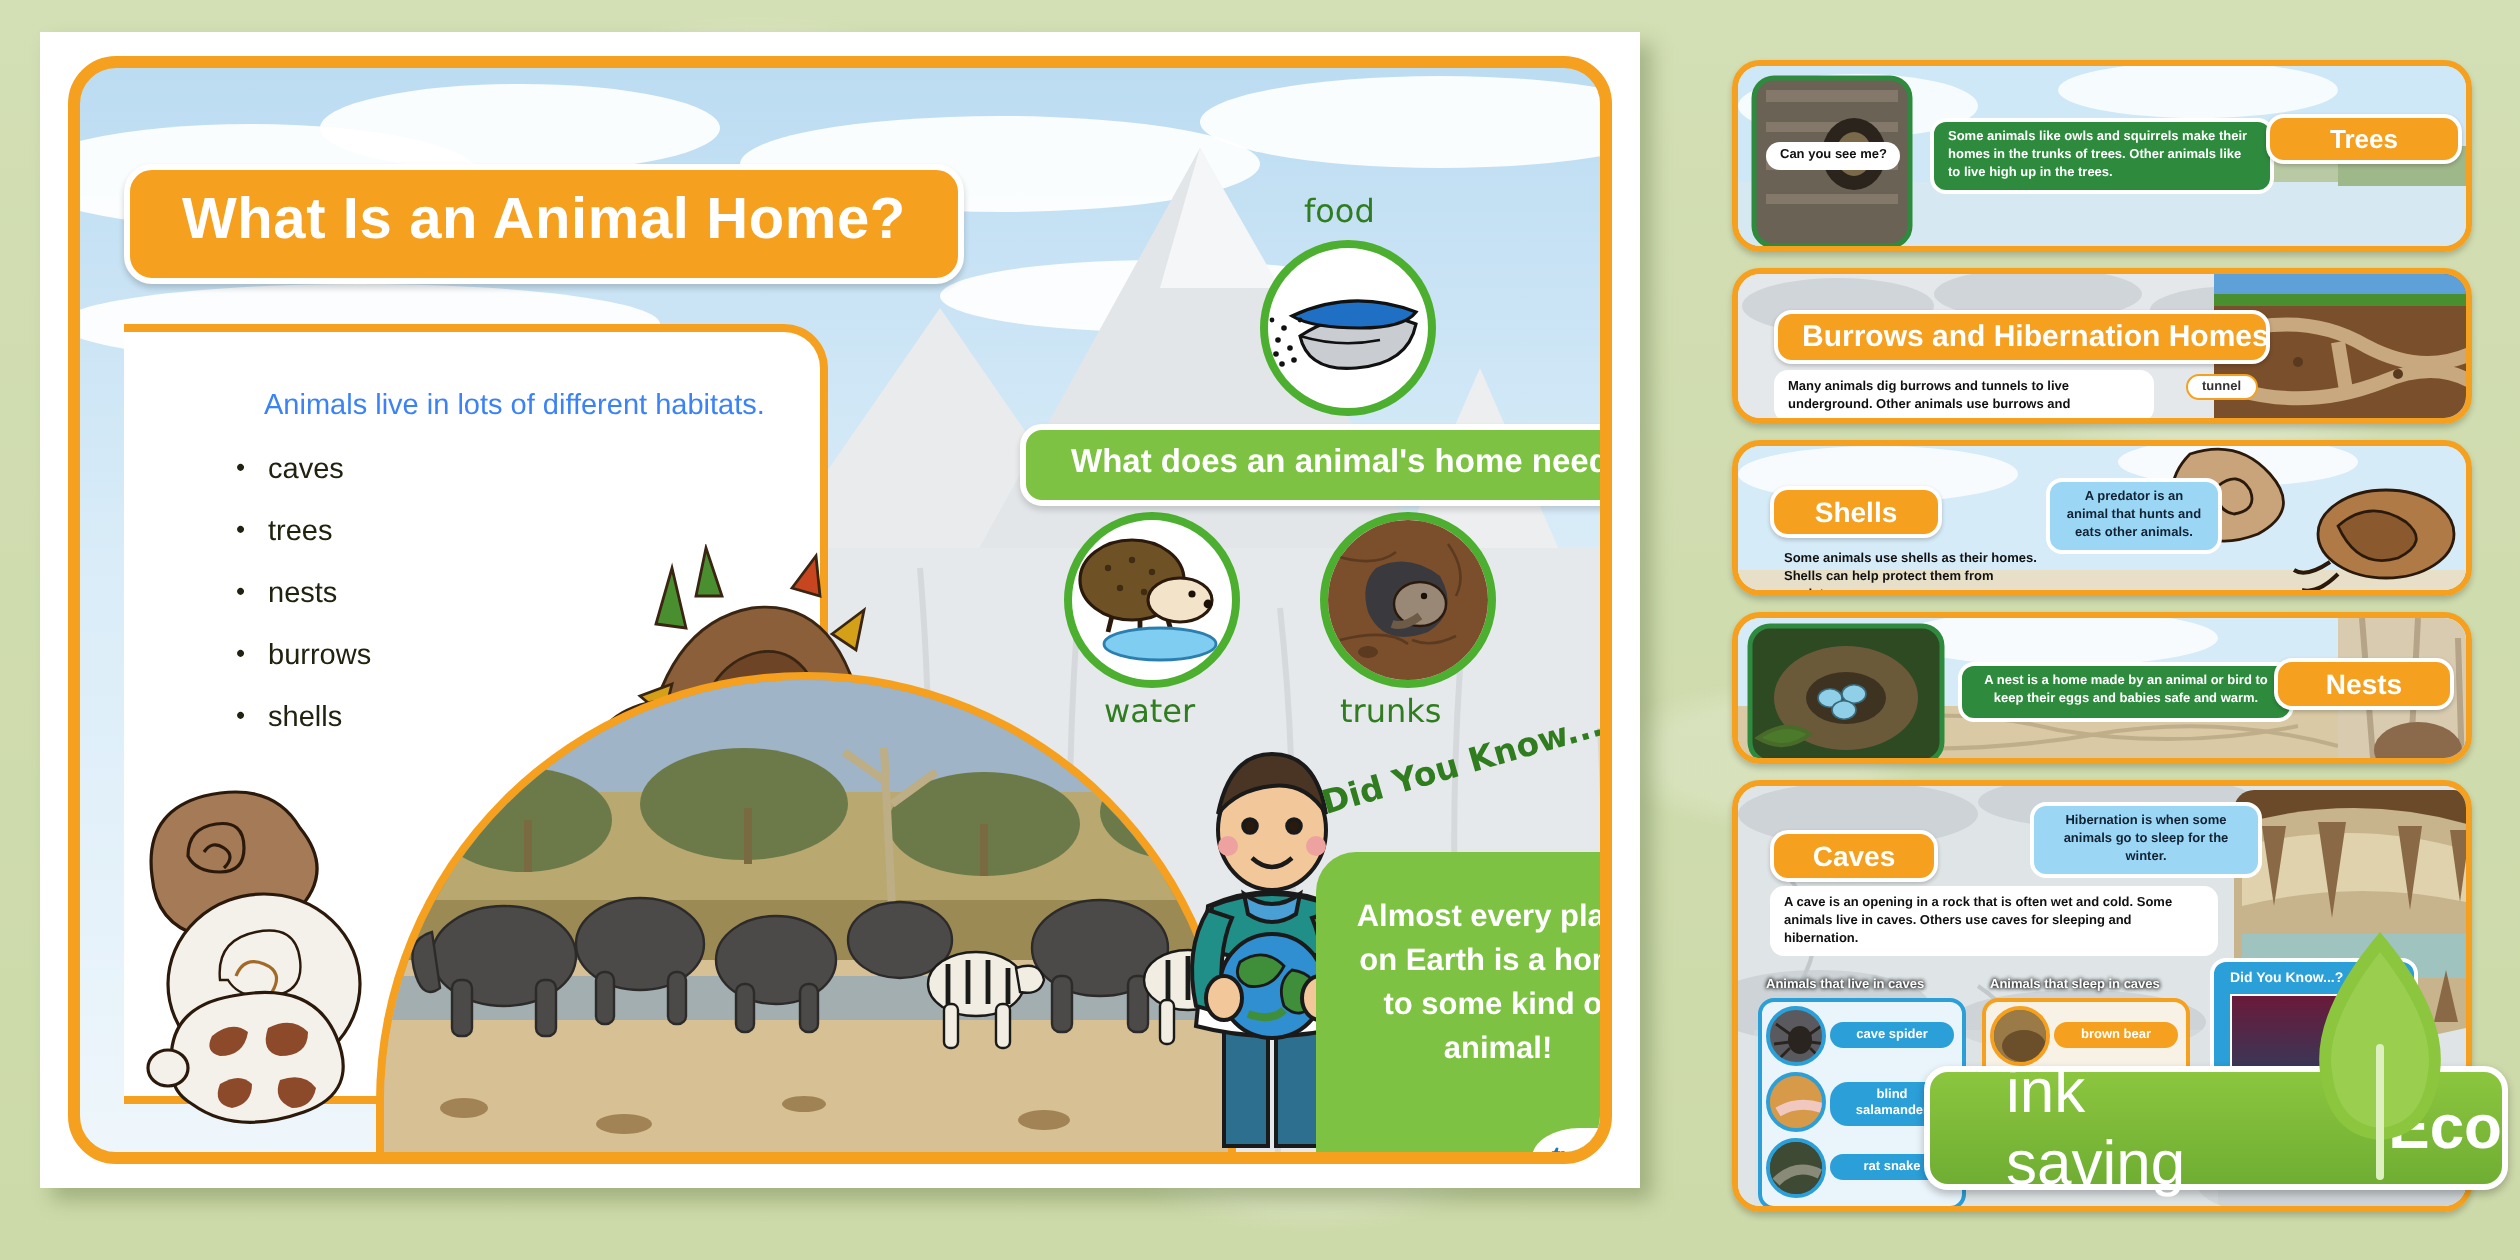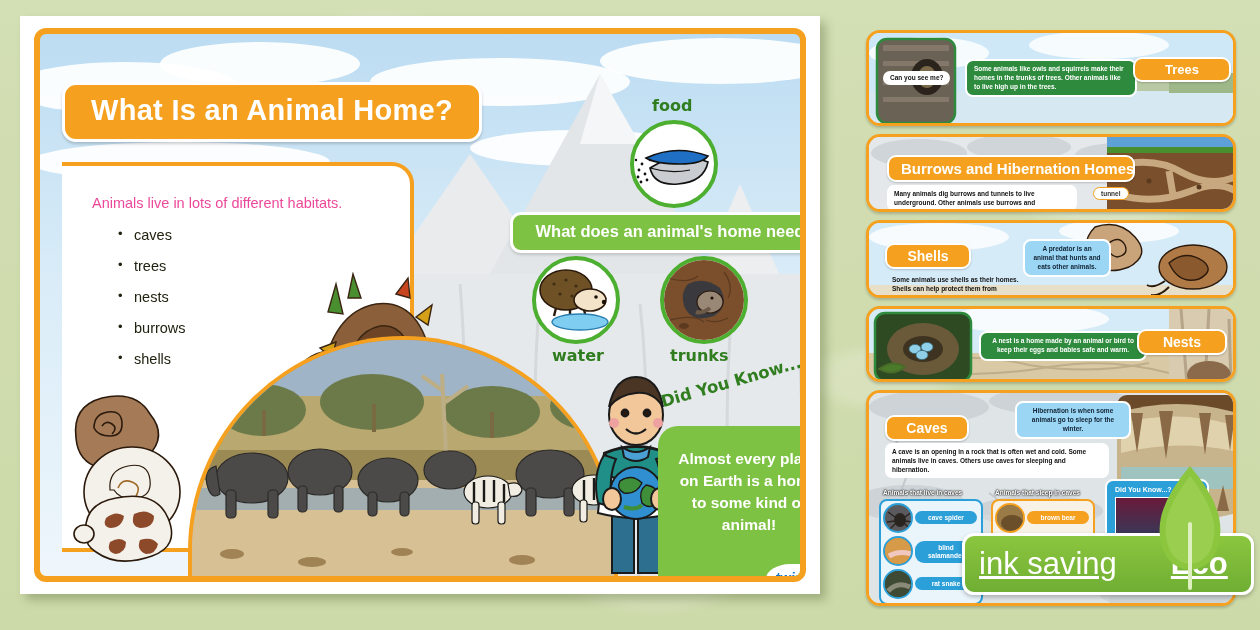--- a/index.html
+++ b/index.html
@@ -27,21 +27,21 @@
     width: 800px; height: 578px;
     background: rgba(60,80,30,.30); filter: blur(5px);
   }
   .poster {
     position: absolute; left: 20px; top: 16px;
     width: 800px; height: 578px;
     background: #fff; overflow: hidden;
   }
   .poster-inner {
     position: absolute; left: 14px; top: 12px; right: 14px; bottom: 12px;
-    border: 6px solid #F5A01E; border-radius: 12px; overflow: hidden;
+    border: 6px solid #F5A01E; border-radius: 24px; overflow: hidden;
     background: linear-gradient(180deg,#bcdcf2 0%,#d9ecf8 45%,#eef6fb 100%);
   }
   
   .cloud { position:absolute; background:#fff; border-radius:50%; opacity:.92; }
 
   .title-bar {
     position: absolute; left: 22px; top: 48px;
     padding: 9px 26px 12px;
     background: #F5A01E; border: 3px solid #fff; border-radius: 14px;
     box-shadow: 0 2px 3px rgba(0,0,0,.18);
@@ -49,36 +49,36 @@
     letter-spacing: .3px; white-space: nowrap;
   }
 
   .text-card {
     position: absolute; left: 22px; top: 128px;
     width: 352px; height: 390px;
     background: #fff; border: 4px solid #F5A01E;
     border-radius: 0 22px 22px 0; border-left: none;
     padding: 26px 16px 10px 30px;
   }
-  .text-card p { font-size: 14.5px; color: #ec4899; line-height: 1.55; margin-bottom: 13px; }
+  .text-card p { font-size: 14.5px; color: #3b82f6; line-height: 1.55; margin-bottom: 13px; margin-left: 40px; }
   .text-card ul { list-style: none; margin-left: 26px; margin-top: 4px; }
   .text-card li { font-size: 14.5px; color: #221; margin-bottom: 15px; position: relative; padding-left: 16px; }
   .text-card li:before { content:"•"; position:absolute; left:0; top:-1px; font-size:13px; }
 
   .green-bar {
     position: absolute; left: 470px; top: 178px; width: 330px;
     background: #7DC242; border: 3px solid #fff; border-radius: 11px;
     box-shadow: 0 2px 3px rgba(0,0,0,.15);
     color: #fff; font-weight: bold; font-size: 16.5px;
     text-align: center; padding: 7px 10px 9px;
   }
 
   .need-circle { position: absolute; width: 88px; height: 88px; border-radius: 50%;
     border: 4px solid #4CAF2F; background: #fff; overflow: hidden; }
-  .need-label { position: absolute; color: #2f7d1f; font-weight: bold; font-size: 16px;
+  .need-label { position: absolute; color: #2f7d1f; font-weight: normal; font-size: 16px;
     font-family: "DejaVu Sans", sans-serif; }
 
   .dyk-box {
     position: absolute; left: 618px; top: 392px; width: 182px; height: 178px;
     background: #7DC242; border-radius: 20px 0 0 0;
     color: #fff; font-weight: bold; font-size: 15.5px; line-height: 1.42;
     text-align: center; padding: 22px 14px 0;
   }
   .dyk-title {
     position: absolute; left: 624px; top: 358px;
@@ -135,22 +135,22 @@
     font-size:6.5px; padding:3px 8px; text-align:center;
   }
   .anim-circ { position:absolute; border-radius:50%; overflow:hidden; }
   .col-head { position:absolute; font-size:6.5px; font-weight:bold; color:#fff;
     text-shadow: 0 0 2px #000, 0 0 2px #000; }
 
   .eco {
     position:absolute; left:962px; top:533px; width:292px; height:62px;
     background: linear-gradient(180deg,#8CC63F,#6FAE33);
     border:3px solid #fff; border-radius:12px;
-    display:flex; align-items:center; padding-left:14px; gap:54px;
-    color:#fff; box-shadow:0 2px 4px rgba(0,0,0,.25);text-decoration:underline;
+    display:flex; align-items:center; padding-left:38px; gap:54px;
+    color:#fff; box-shadow:0 2px 4px rgba(0,0,0,.25);
   }
   .eco-ink { font-size:31px; }
   .eco-eco { font-size:31px; font-weight:bold; }
   .leaf-logo { position:absolute; left:1152px; top:462px; width:76px; height:130px; }
 </style>
 </head>
 <body>
 
 <div class="leaf-bg"></div>
 

